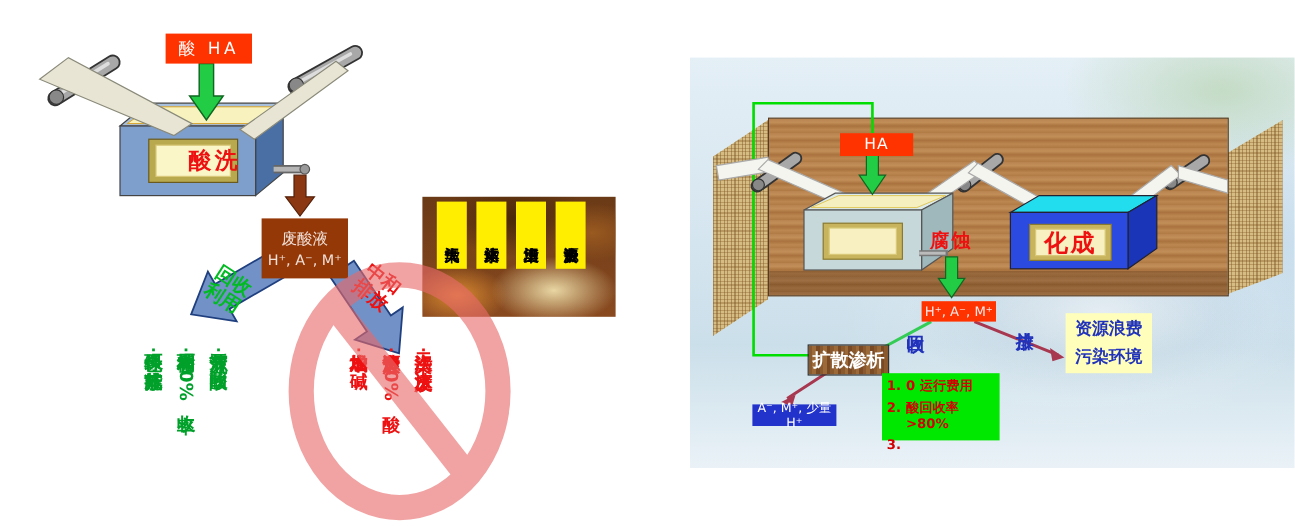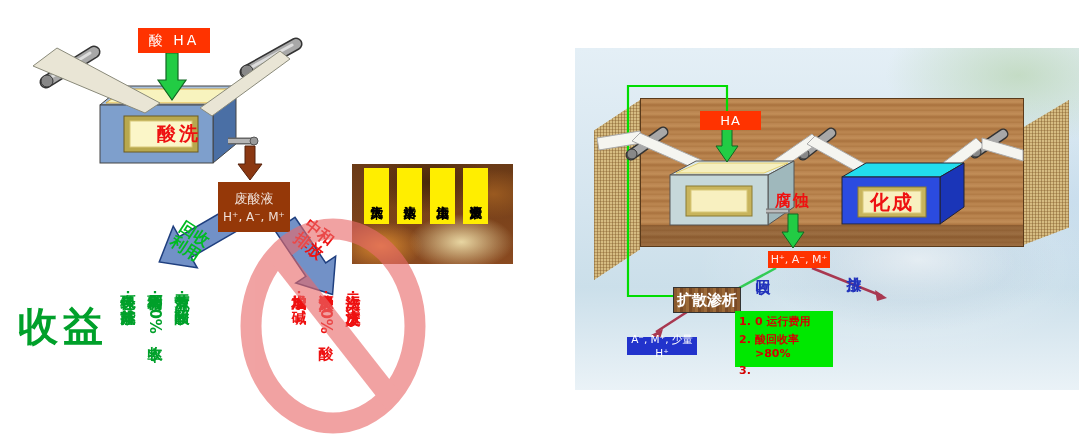--- a/index.html
+++ b/index.html
@@ -170,38 +170,41 @@
   <div class="abs ctr redbox" style="left:138px;top:28px;width:72px;height:25px;font-size:14px;letter-spacing:3px;">
       <span>酸 HA</span>
     </div>
   <div class="abs ctr" style="left:130px;top:120px;width:62px;height:28px;color:#EE1111;font-weight:700;font-size:19px;letter-spacing:3px;margin-left:18px;">酸洗</div>
   <div class="abs" style="left:218px;top:182px;width:72px;height:50px;background:#953808;color:#EFE0D8;text-align:center;padding-top:8px;box-sizing:border-box;">
     <div style="font-size:13px;">废酸液</div>
     <div style="font-size:12px;margin-top:2px;">H⁺, A⁻, M⁺</div>
   </div>
   <div class="abs rotcap" style="left:172px;top:224px;color:#00BB22;transform:rotate(33deg);">回收利用</div>
   <div class="abs rotcap" style="left:296px;top:222px;color:#EE1111;transform:rotate(38deg);">中和排放</div>
-  <div class="abs bigtitle green" style="left:18px;top:306px;">收益</div>
   <div class="abs vcols rtl" style="left:120px;top:283px;">
     <div class="vcol green">开源节流：回收酸</div>
     <div class="vcol green">循环利用：80%收率</div>
     <div class="vcol green">绿色环保：节能减排</div>
   </div>
   <div class="abs vcols" style="left:291px;top:283px;">
     <div class="vcol red">增加成本：碱</div>
     <div class="vcol red">浪费资源：10%酸</div>
     <div class="vcol red">二次污染：废水废渣</div>
   </div>
 
   <div class="abs ctr redbox" style="left:700px;top:111px;width:61px;height:19px;font-size:13px;letter-spacing:1px;">HA</div>
   <div class="abs ctr" style="left:717px;top:188px;width:64px;height:26px;color:#EE1111;font-weight:700;font-size:16px;letter-spacing:2px;margin-left:44px;">腐蚀</div>
   <div class="abs ctr" style="left:859px;top:189px;width:66px;height:26px;color:#EE1111;font-weight:700;font-size:20px;letter-spacing:2px;">化成</div>
   <div class="abs ctr redbox" style="left:768px;top:251px;width:62px;height:17px;font-size:11px;color:#FFE8E8;">H⁺, A⁻, M⁺</div>
   <div class="abs vlabel" style="left:755px;top:268px;">回收</div>
   <div class="abs vlabel" style="left:846px;top:265px;">排放</div>
+  <div id="warnbox" class="abs ctr" style="left:888px;top:261px;width:72px;height:50px;flex-direction:column;">
+    <div>资源浪费</div>
+    <div>污染环境</div>
+  </div>
   <div id="dialysis" class="abs ctr" style="left:673px;top:287px;width:66px;height:24px;">扩散渗析</div>
   <div id="bluebox" class="abs ctr" style="left:627px;top:337px;width:70px;height:18px;text-align:center;">A⁻, M⁺, 少量H⁺</div>
   <div id="benefitbox" class="abs" style="left:735px;top:311px;width:98px;height:56px;">
     <div class="brow">
       <span class="n">1.</span>
       <span>0 运行费用</span>
     </div>
     <div class="brow">
       <span class="n">2.</span>
       <span>酸回收率 &gt;80%</span>

